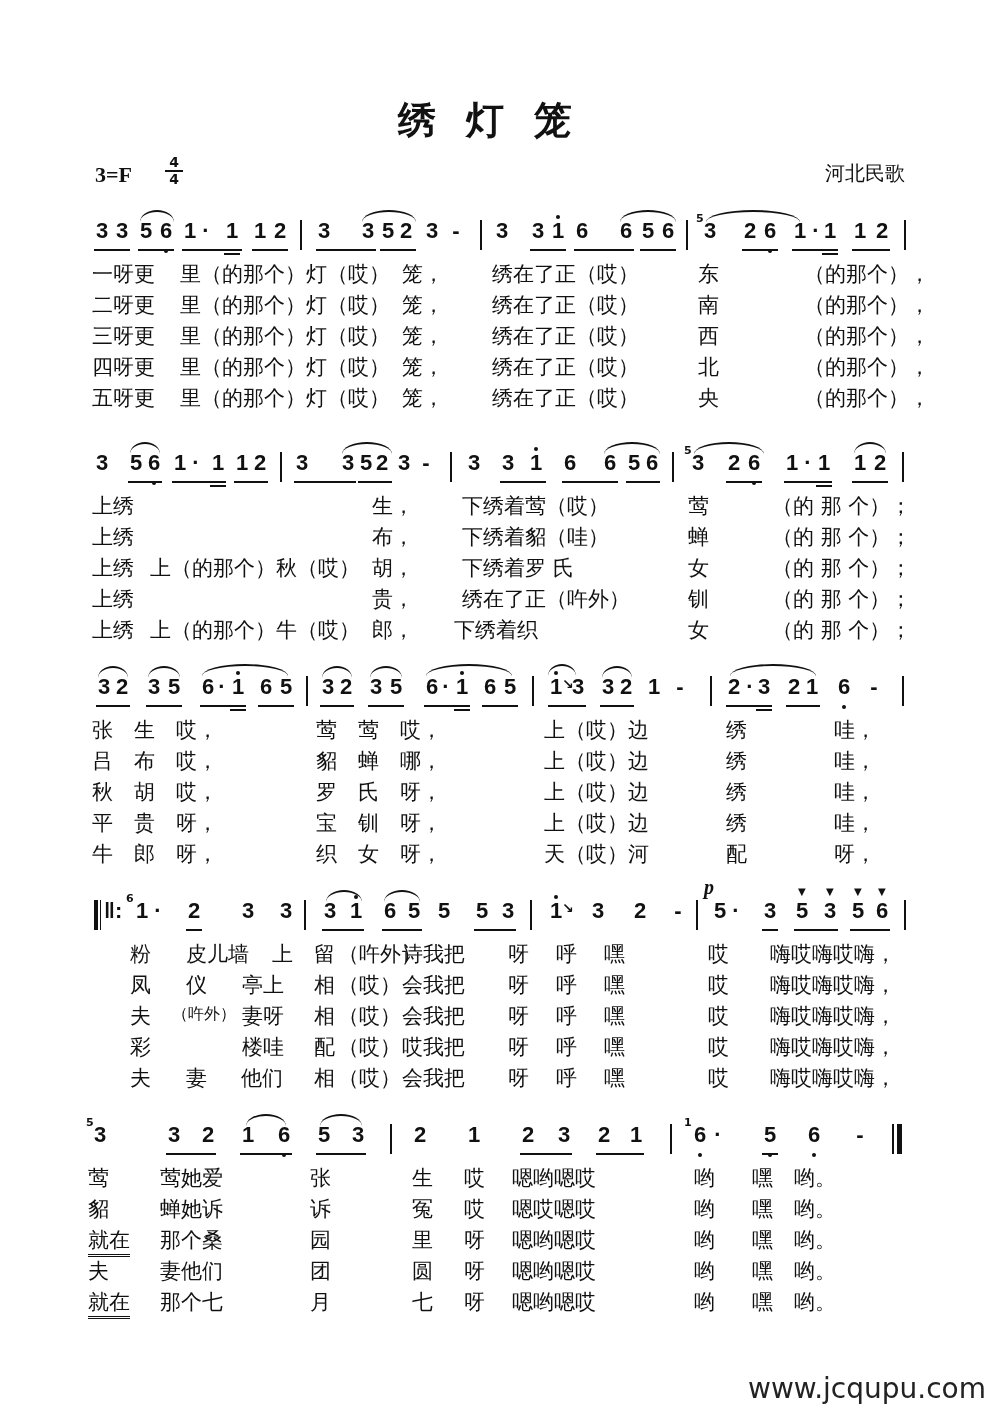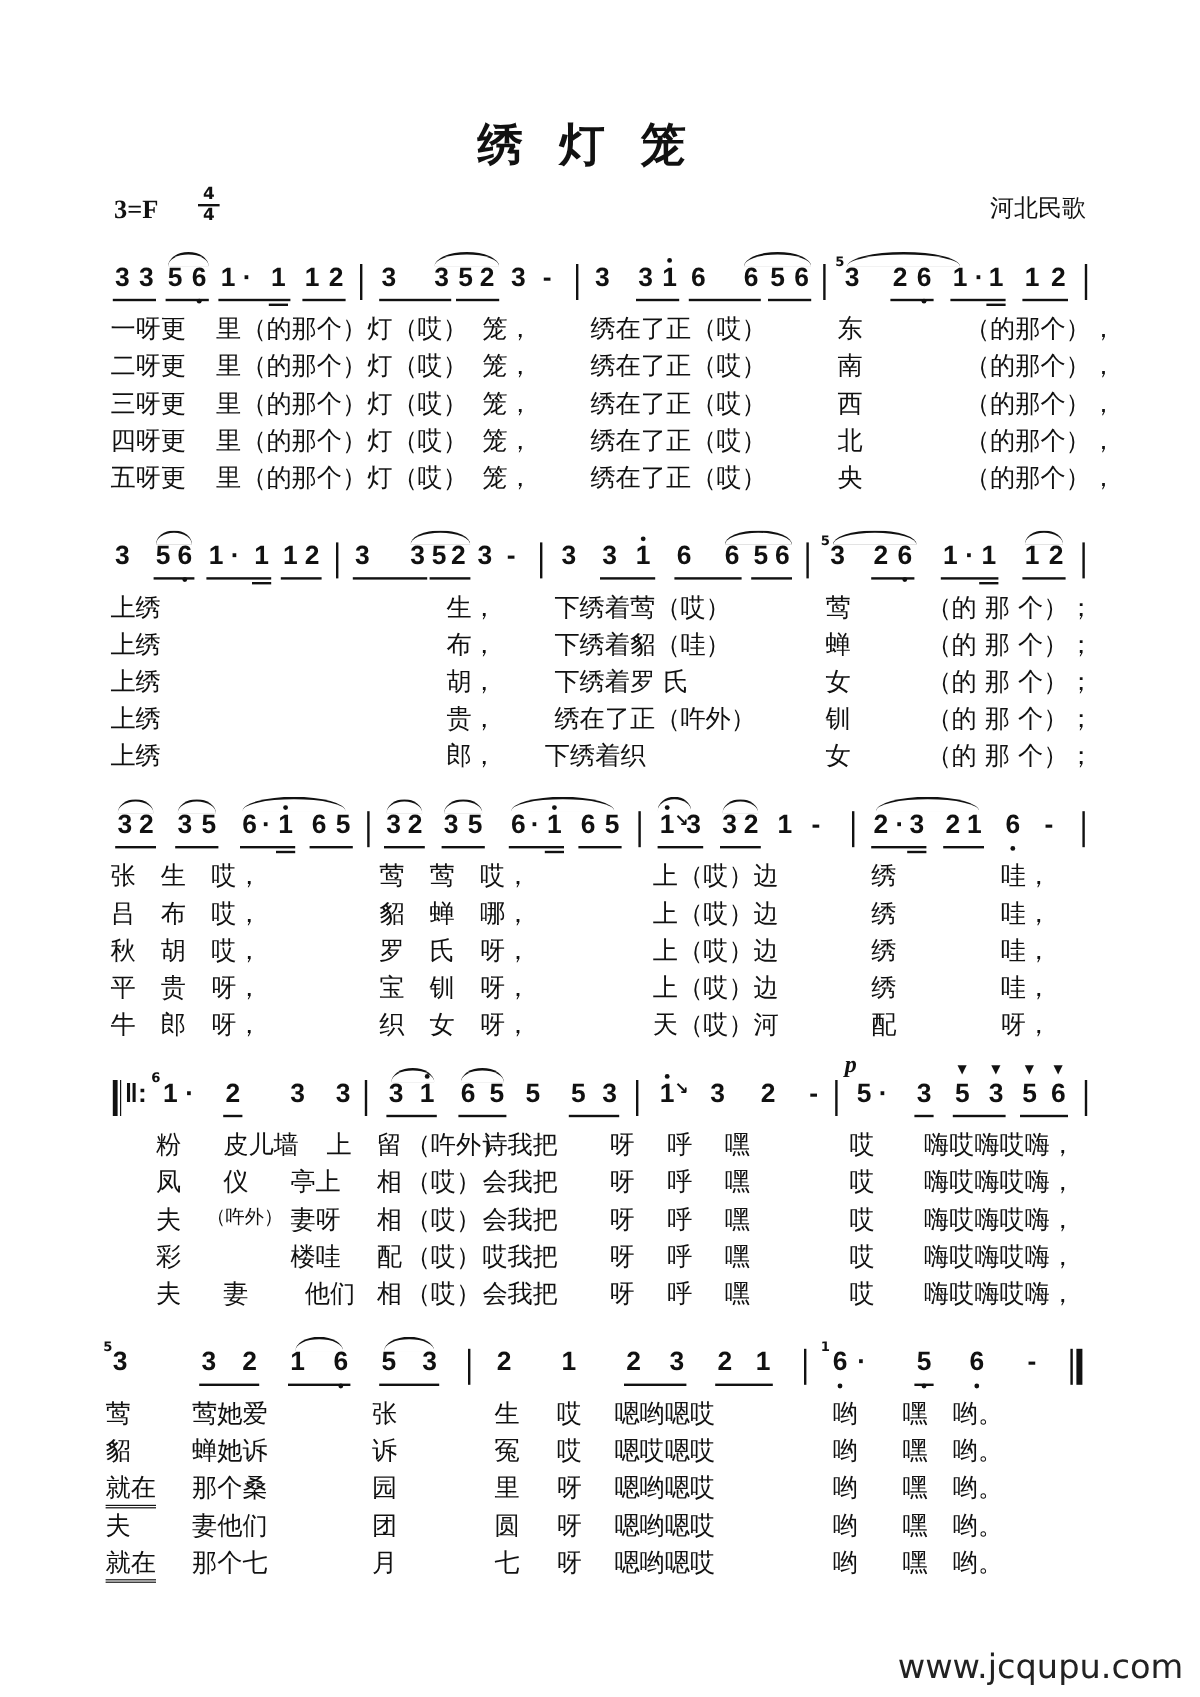--- a/index.html
+++ b/index.html
@@ -178,27 +178,27 @@
     <div class="barline" style="left:902px"></div>
   </div>
   <div class="lyrics">
     <div class="lyric-line">
       <span style="left:0">上绣</span><span style="left:280px">生，</span><span style="left:370px">下绣着莺（哎）</span><span style="left:596px">莺</span><span style="left:680px">（的 那 个）；</span>
     </div>
     <div class="lyric-line">
       <span style="left:0">上绣</span><span style="left:280px">布，</span><span style="left:370px">下绣着貂（哇）</span><span style="left:596px">蝉</span><span style="left:680px">（的 那 个）；</span>
     </div>
     <div class="lyric-line">
-      <span style="left:0">上绣</span><span style="left:280px">胡，</span><span style="left:370px">下绣着罗 氏</span><span style="left:596px">女</span><span style="left:680px">（的 那 个）；</span>
+      <span style="left:0">上绣</span><span style="left:58px">上（的那个）秋（哎）</span><span style="left:280px">胡，</span><span style="left:370px">下绣着罗 氏</span><span style="left:596px">女</span><span style="left:680px">（的 那 个）；</span>
     </div>
     <div class="lyric-line">
       <span style="left:0">上绣</span><span style="left:280px">贵，</span><span style="left:370px">绣在了正（吘外）</span><span style="left:596px">钏</span><span style="left:680px">（的 那 个）；</span>
     </div>
     <div class="lyric-line">
-      <span style="left:0">上绣</span><span style="left:280px">郎，</span><span style="left:362px">下绣着织</span><span style="left:596px">女</span><span style="left:680px">（的 那 个）；</span>
+      <span style="left:0">上绣</span><span style="left:58px">上（的那个）牛（哎）</span><span style="left:280px">郎，</span><span style="left:362px">下绣着织</span><span style="left:596px">女</span><span style="left:680px">（的 那 个）；</span>
     </div>
   </div>
 </div>
 
 <div class="system" style="top:664px;">
   <div class="notes">
     <span class="n" style="left:96px">3</span>
     <span class="n" style="left:114px">2</span>
     <span class="n" style="left:146px">3</span>
     <span class="n" style="left:166px">5</span>
@@ -340,21 +340,21 @@
     <div class="lyric-line">
       <span style="left:0">凤</span><span style="left:56px">仪</span><span style="left:112px">亭上</span><span style="left:184px">相</span><span style="left:208px">（哎）</span><span style="left:272px">会我把</span><span style="left:378px">呀</span><span style="left:426px">呼</span><span style="left:474px">嘿</span><span style="left:578px">哎</span><span style="left:640px">嗨哎嗨哎嗨，</span>
     </div>
     <div class="lyric-line">
       <span style="left:0">夫</span><span style="left:42px;font-size:16px;top:2px">（吘外）</span><span style="left:112px">妻呀</span><span style="left:184px">相</span><span style="left:208px">（哎）</span><span style="left:272px">会我把</span><span style="left:378px">呀</span><span style="left:426px">呼</span><span style="left:474px">嘿</span><span style="left:578px">哎</span><span style="left:640px">嗨哎嗨哎嗨，</span>
     </div>
     <div class="lyric-line">
       <span style="left:0">彩</span><span style="left:56px"></span><span style="left:112px">楼哇</span><span style="left:184px">配</span><span style="left:208px">（哎）</span><span style="left:272px">哎我把</span><span style="left:378px">呀</span><span style="left:426px">呼</span><span style="left:474px">嘿</span><span style="left:578px">哎</span><span style="left:640px">嗨哎嗨哎嗨，</span>
     </div>
     <div class="lyric-line">
-      <span style="left:0">夫</span><span style="left:56px">妻</span><span style="left:124px">他们</span><span style="left:184px">相</span><span style="left:208px">（哎）</span><span style="left:272px">会我把</span><span style="left:378px">呀</span><span style="left:426px">呼</span><span style="left:474px">嘿</span><span style="left:578px">哎</span><span style="left:640px">嗨哎嗨哎嗨，</span>
+      <span style="left:0">夫</span><span style="left:56px">妻</span><span style="left:111px">他们</span><span style="left:184px">相</span><span style="left:208px">（哎）</span><span style="left:272px">会我把</span><span style="left:378px">呀</span><span style="left:426px">呼</span><span style="left:474px">嘿</span><span style="left:578px">哎</span><span style="left:640px">嗨哎嗨哎嗨，</span>
     </div>
   </div>
 </div>
 
 <div class="system" style="top:1112px;">
   <div class="notes">
     <span class="grace" style="left:86px">5</span>
     <span class="n" style="left:92px">3</span>
     <span class="n" style="left:166px">3</span>
     <span class="n" style="left:200px">2</span>

